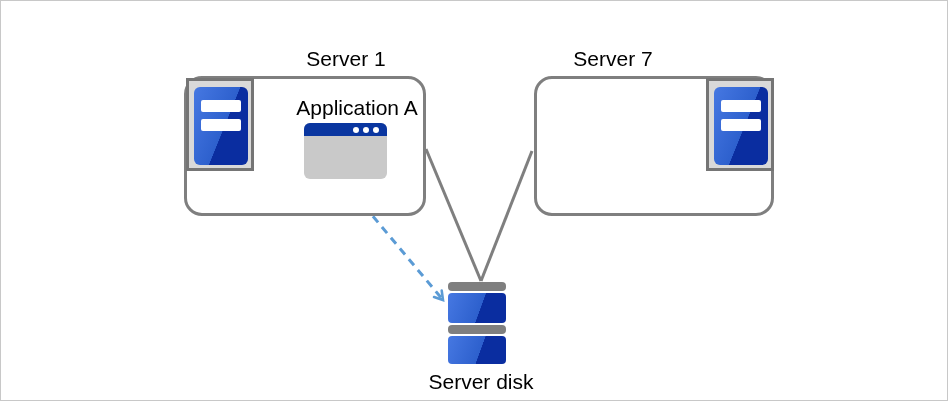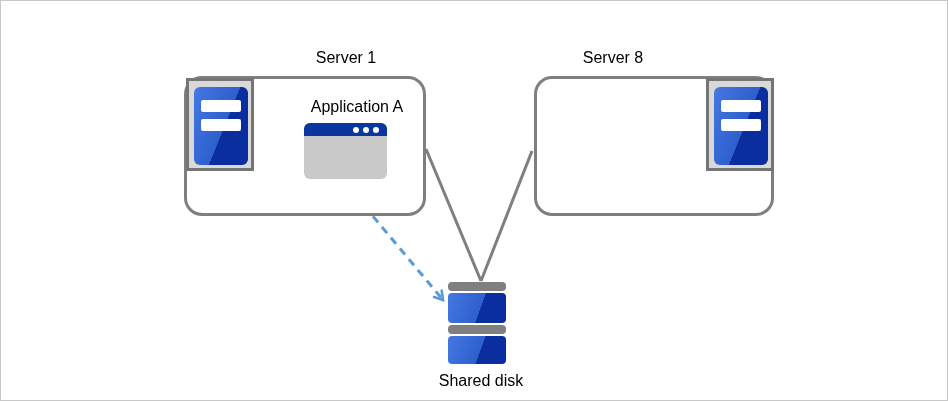--- a/index.html
+++ b/index.html
@@ -9,21 +9,21 @@
     background:#ffffff;
     border:1px solid var(--frame-border,#c8c8c8);
     box-sizing:border-box;
     font-family:"Liberation Sans", sans-serif;
     overflow:hidden;
   }
   .abs{position:absolute;box-sizing:border-box;}
   .label{
     position:absolute;
     transform:translate(-50%,-50%);
-    font-size:16px;
+    font-size:21px;
     color:var(--label-color,#000);
     white-space:nowrap;
     line-height:1;
   }
   .server-box{
     border:3px solid var(--box-border,#7f7f7f);
     border-radius:18px;
     background:#ffffff;
   }
   .tray{
@@ -86,21 +86,21 @@
     stroke-dasharray:8 6;
   }
   .arrowhead{stroke:var(--arrow-blue,#5b9bd5);fill:none;stroke-width:2.6;stroke-linecap:round;}
 </style>
 </head>
 <body>
 
 <div class="canvas">
 
   <div class="label" style="left:345px;top:57px;">Server 1</div>
-  <div class="label" style="left:612px;top:57px;">Server 8</div>
+  <div class="label" style="left:612px;top:57px;">Server 7</div>
 
   <svg class="wires" width="948" height="401" viewBox="0 0 948 401">
     <defs>
       <marker id="openArrow" markerUnits="userSpaceOnUse" markerWidth="16" markerHeight="16" refX="10" refY="7" orient="auto">
         <path class="arrowhead" d="M 2 2 L 10 7 L 2 12"></path>
       </marker>
     </defs>
     <path class="conn" d="M 425 148 L 480 280"></path>
     <path class="conn" d="M 531 150 L 480 280"></path>
     <path class="dashline" d="M 345 183 L 442 299" marker-end="url(#openArrow)"></path>
@@ -129,15 +129,15 @@
       <div class="slot slot1"></div>
       <div class="slot slot2"></div>
     </div>
   </div>
 
   <div class="abs disk-cap" style="left:447px;top:281px;width:58px;height:9px;"></div>
   <div class="abs disk-platter" style="left:447px;top:292px;width:58px;height:30px;"></div>
   <div class="abs disk-cap" style="left:447px;top:324px;width:58px;height:9px;"></div>
   <div class="abs disk-platter" style="left:447px;top:335px;width:58px;height:28px;"></div>
 
-  <div class="label" style="left:480px;top:380px;">Shared disk</div>
+  <div class="label" style="left:480px;top:380px;">Server disk</div>
 
 </div>
 
 </body></html>

